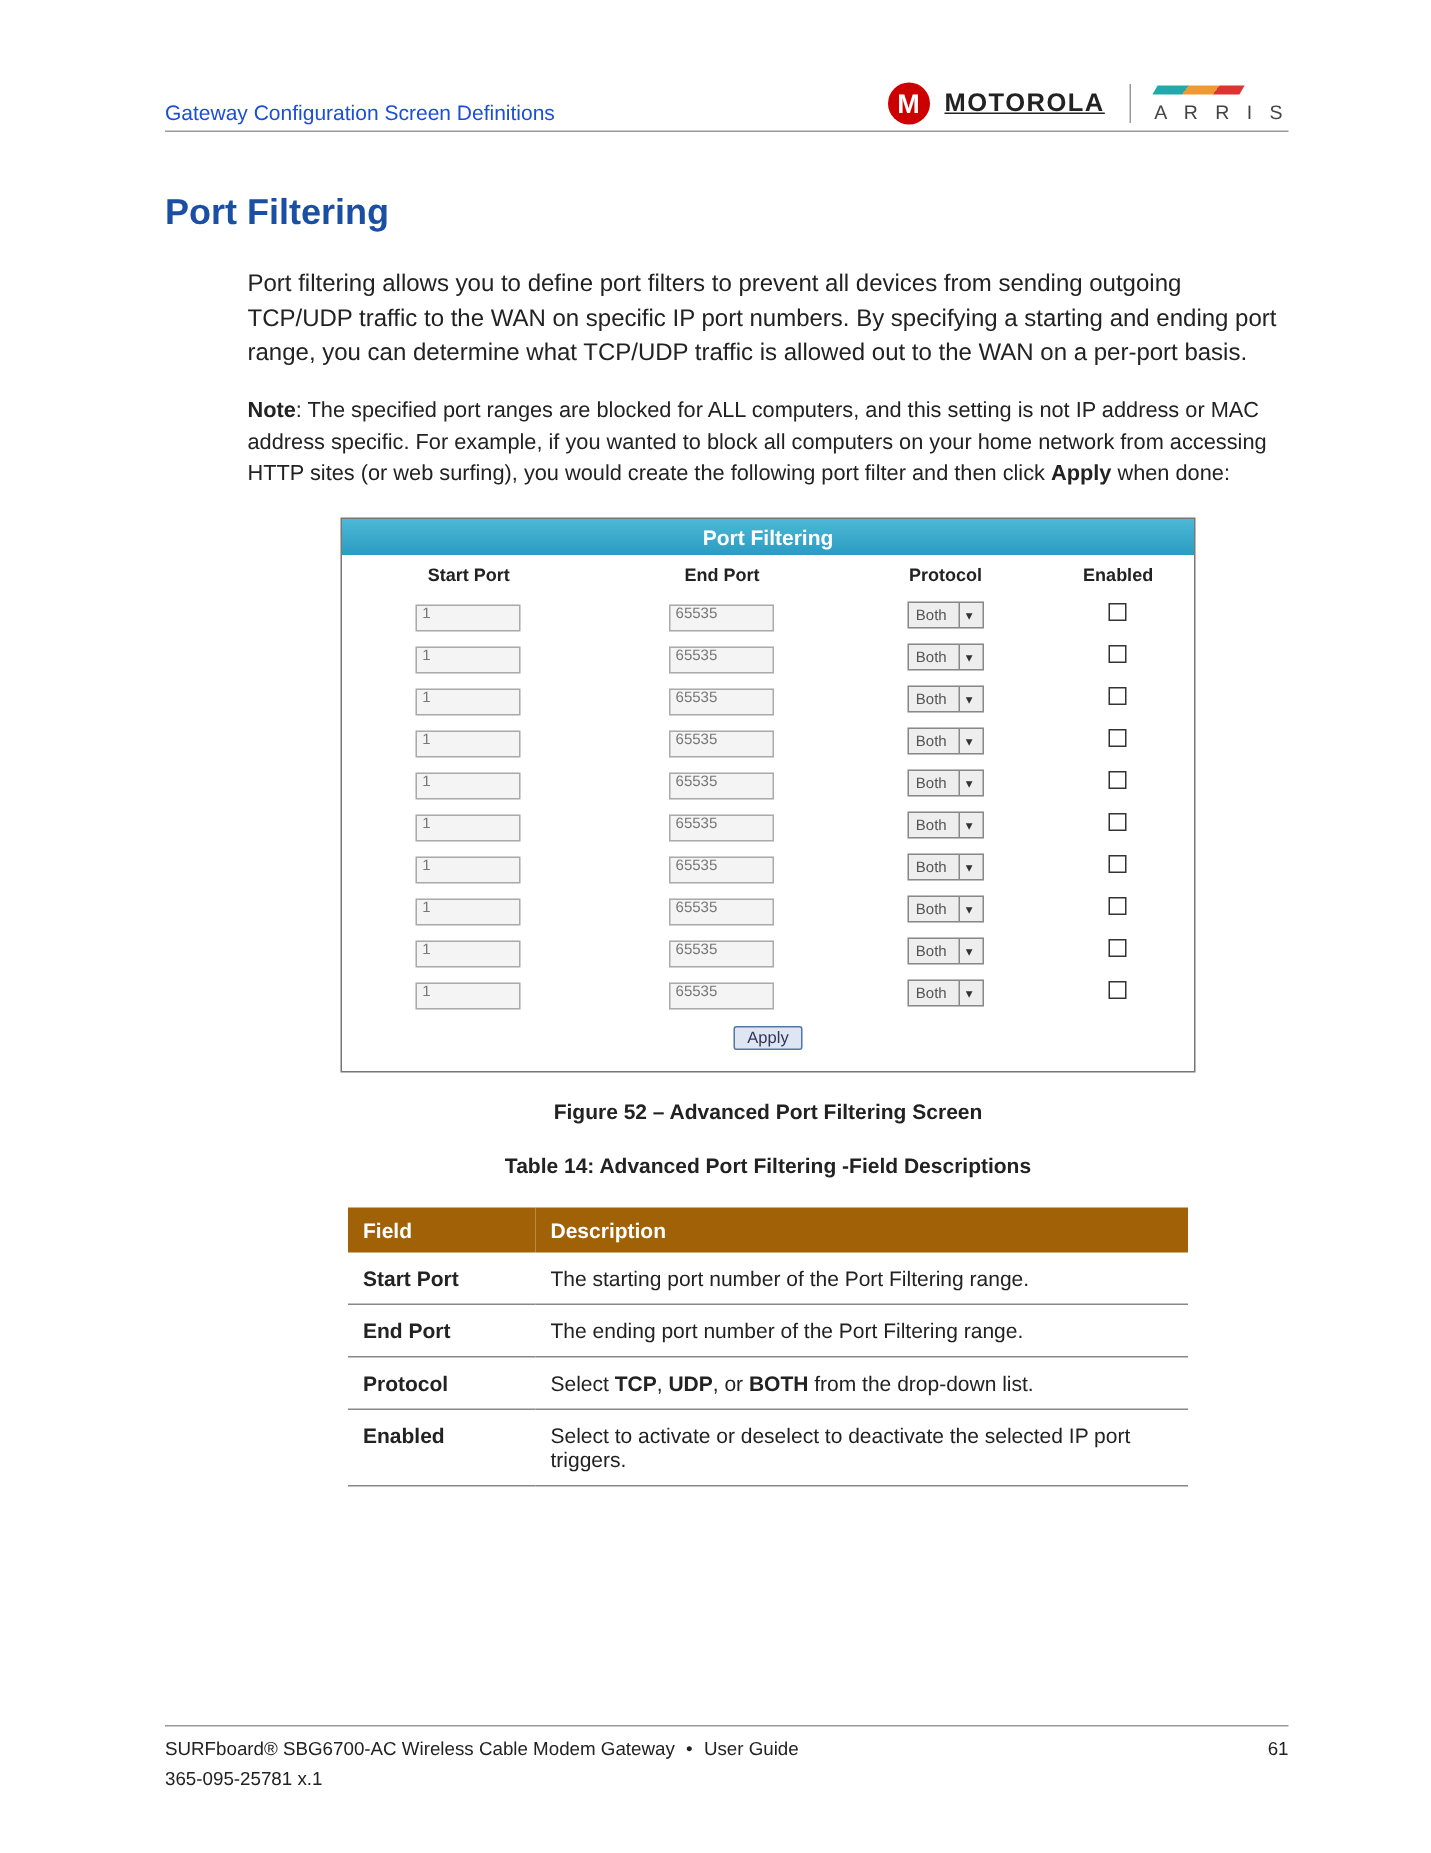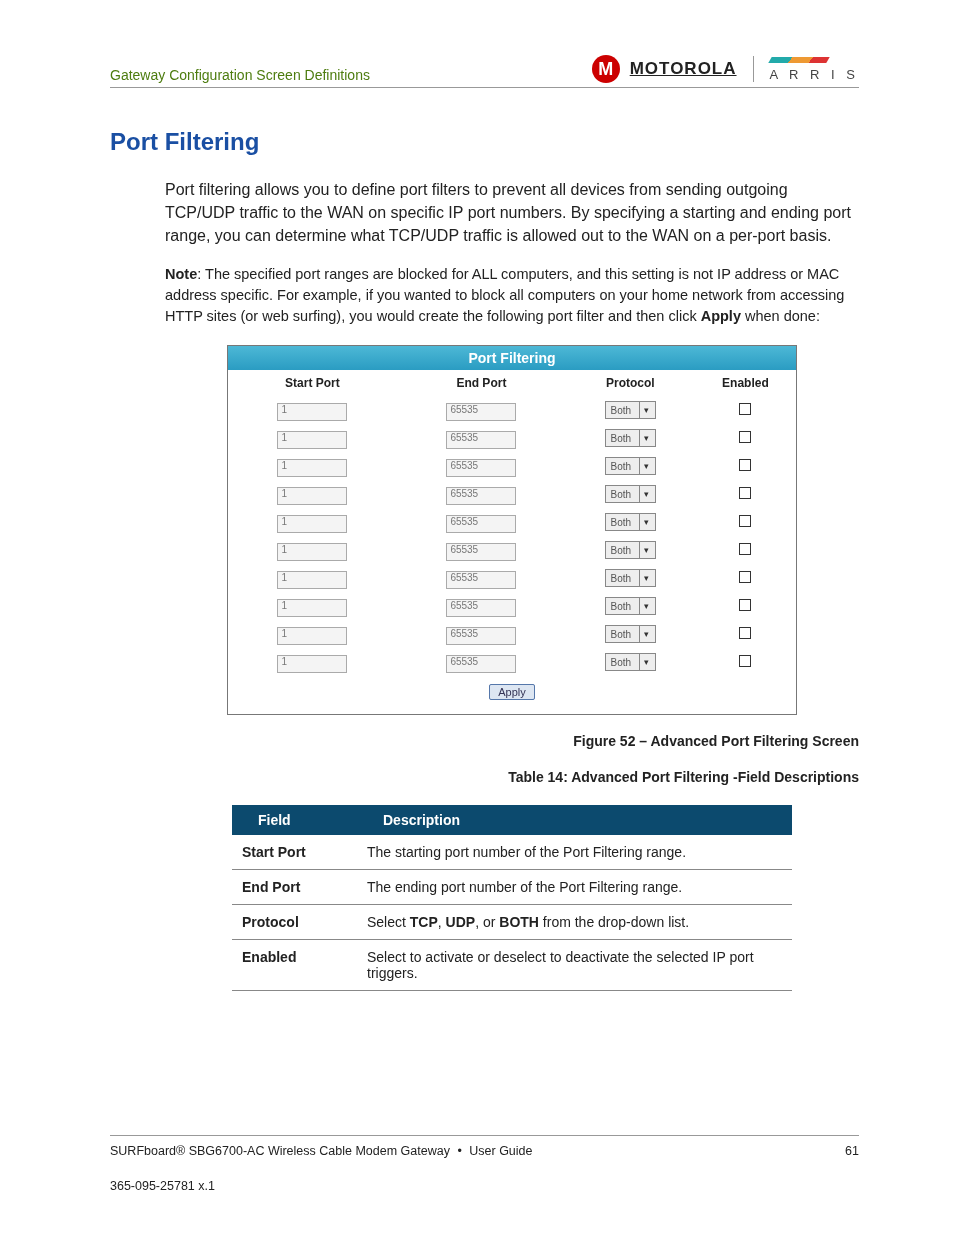--- a/index.html
+++ b/index.html
@@ -13,21 +13,21 @@
     padding: 55px 95px 40px 110px;
   }
   .header-bar {
     display: flex;
     justify-content: space-between;
     align-items: flex-end;
     border-bottom: 1px solid #999;
     padding-bottom: 4px;
     margin-bottom: 40px;
   }
-  .breadcrumb { font-size: 14px; color: #4d7c0f; }
+  .breadcrumb { font-size: 14px; color: #1d4ed8; }
   .brands { display: flex; align-items: center; gap: 10px; }
   .moto-logo {
     width: 28px; height: 28px; border-radius: 50%;
     background: #c00; color:#fff; font-weight:900;
     display:flex;align-items:center;justify-content:center;
     font-size:18px; font-family: Arial, sans-serif;
   }
   .moto-text { font-weight: 900; letter-spacing: 1px; font-size: 17px; text-decoration: underline; }
   .divider { width:1px; height:26px; background:#999; margin:0 6px; }
   .arris {
@@ -77,41 +77,41 @@
   }
   .ss-check {
     width:12px;height:12px;border:1.5px solid #333;display:inline-block;
   }
   .ss-apply-row td { padding: 6px 0 14px 0; }
   .ss-apply {
     border:1px solid #5577aa; background:#dde6f2; padding:1px 8px;
     font-size:11px; color:#335; border-radius:2px;
   }
 
-  .figcap, .tabcap { text-align:right; font-size: 14px; font-weight:700; margin-bottom: 20px; }
+  .figcap, .tabcap { text-align:center; font-size: 14px; font-weight:700; margin-bottom: 20px; }
 
   .desc-table {
     width: 560px; margin: 0 auto;
     border-collapse: collapse;
     font-size: 14px;
   }
   .desc-table thead th {
-    background: #0c4a6e; color:#fff; text-align:left;
-    padding: 7px 26px; font-weight:700;
+    background: #a16207; color:#fff; text-align:left;
+    padding: 7px 10px; font-weight:700;
   }
   .desc-table tbody td {
     border-bottom: 1px solid #888;
     padding: 9px 10px; vertical-align: top;
   }
   .desc-table tbody td:first-child { font-weight:700; width:125px; }
 
   .footer {
     position:absolute; left:110px; right:95px; bottom:42px;
     border-top:1px solid #999; padding-top:8px;
-    font-size:12.5px; display:flex; flex-direction:column; gap:21px;
+    font-size:12.5px; display:flex; flex-direction:column; gap:6px;
   }
   .footer-line1 { display:flex; justify-content:space-between; }
   .dot { margin:0 4px; }
 </style>
 </head>
 <body>
 
 <div class="header-bar">
   <div class="breadcrumb">Gateway Configuration Screen Definitions</div>
   <div class="brands">

